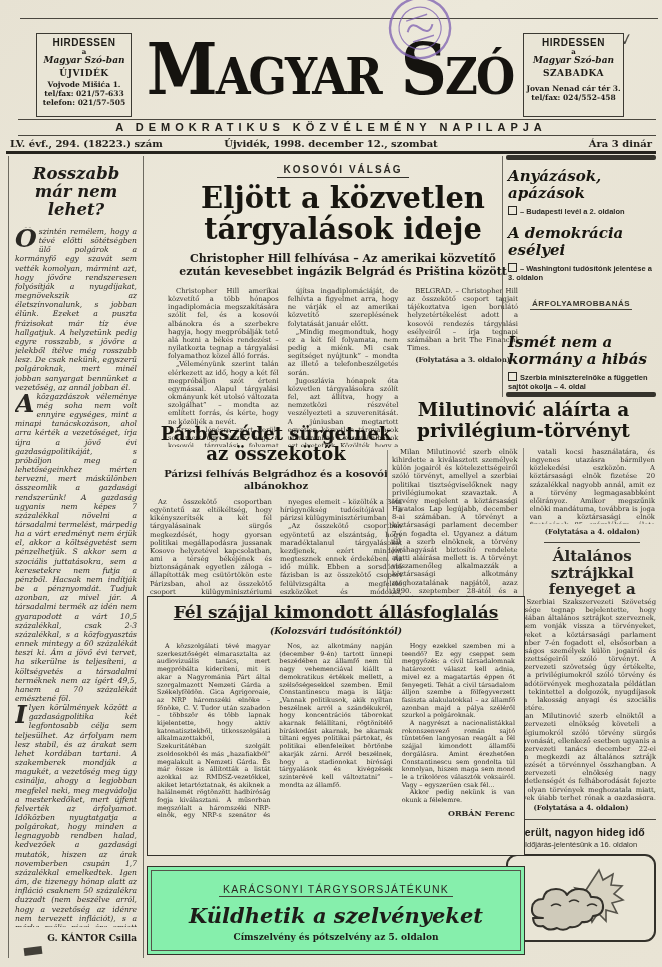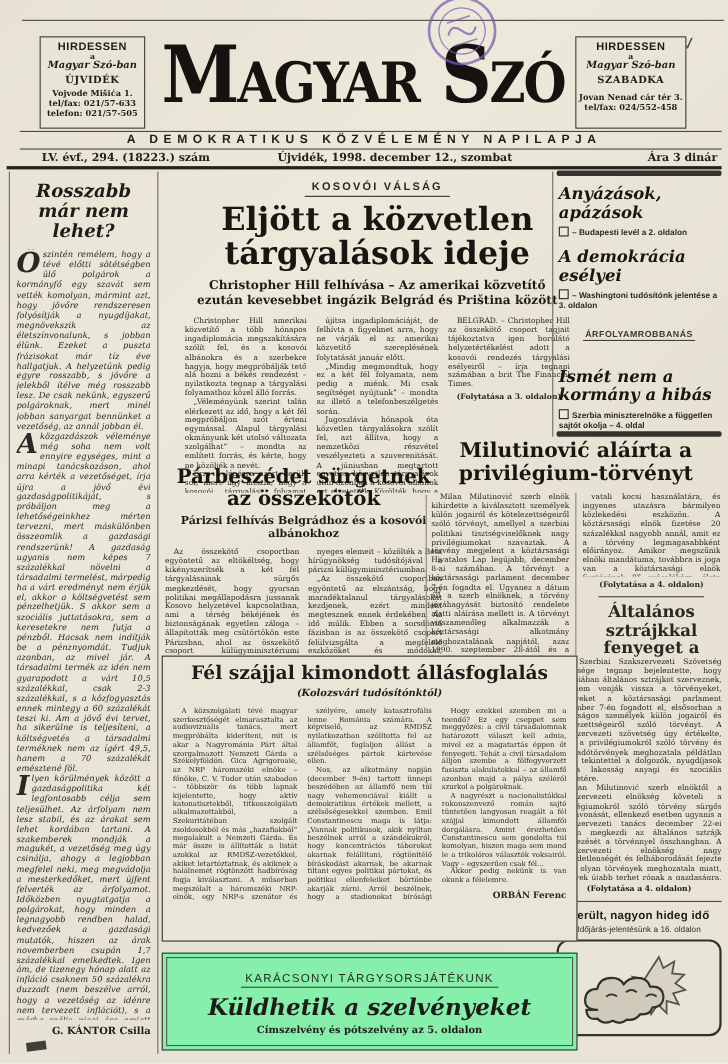--- a/index.html
+++ b/index.html
@@ -13,21 +13,21 @@
   
   .adbox{border:1.5px solid #3c3a33;background:#e9e5d6;text-align:center;padding:3px 2px;box-sizing:border-box;}
   .adbox .l1{font:bold 10px/11px "Liberation Sans",sans-serif;letter-spacing:.5px;}
   .adbox .l2{font:bold 7px/7px "DejaVu Serif",serif;}
   .adbox .l3{font:bold italic 9px/10px "DejaVu Serif",serif;font-style:italic;}
   .adbox .l4{font:bold 9px/13px "DejaVu Serif",serif;letter-spacing:.5px;margin-top:2px;}
   .adbox .l5{font:bold 7.5px/9px "DejaVu Serif",serif;}
   .logo{font:bold 64px/90px "DejaVu Serif",serif;font-variant:small-caps;letter-spacing:-2px;
         transform:scaleY(1.12);color:#15130f;text-align:center;white-space:nowrap;}
   .tagline{font:600 11px/13px "Liberation Sans",sans-serif;letter-spacing:5px;text-align:center;color:#23211c;}
-  .dateline{font:bold 10px/12px "DejaVu Serif",serif;color:#23211c;margin-left:28px;}
+  .dateline{font:bold 10px/12px "DejaVu Serif",serif;color:#23211c;}
   
   .bp{margin:0;text-indent:8px;text-align:justify;}
   .bodytxt{font-size:6.8px;line-height:8.15px;color:#2a2823;}
   .cont{font:bold 7px/9px "DejaVu Serif",serif;text-align:center;margin-top:3px;}
   .colwrap{display:flex;overflow:hidden;}
   .colwrap>div{flex:1;}
   
   .kickwrap{text-align:center;}
   .kicker{display:inline-block;font:600 10px/12px "Liberation Sans",sans-serif;letter-spacing:2px;
           border-bottom:1.5px solid #33312b;padding:0 6px 1px;color:#2b2924;}
@@ -196,29 +196,28 @@
       </g>
       <g stroke="#33312b" stroke-width="2" fill="#cfcaba" stroke-linejoin="round">
         <path d="M22 56 q-12 0 -11-10 q1-9 11-9 q2-10 13-10 q8 0 11 6 q4-6 12-6 q10 0 12 8 q11-1 12 8 q1 10 -10 11 q-2 7 -11 6 q-4 6 -12 5 q-6 5 -13 1 q-8 4 -14-2 q-9 2 -10-8z"></path>
       </g>
       <path d="M30 44 q5-4 10 0 M48 40 q5-4 10 0 M66 44 q5-4 10 0" stroke="#33312b" stroke-width="1.6" fill="none"></path>
     </svg>
   </div>
 </div>
 
 <div class="abs fbox" style="left:147px;top:596px;width:378px;height:260px;padding:6px 9px;">
-  <div style="font:bold 17px/19px 'DejaVu Serif',serif;text-align:center;">Fél szájjal kimondott állásfoglalás</div>
+  <div style="font:bold 17px/19px 'DejaVu Serif',serif;text-align:center;text-decoration:underline;">Fél szájjal kimondott állásfoglalás</div>
   <div class="byline-c" style="margin-top:4px;">(Kolozsvári tudósítónktól)</div>
   <div class="colwrap" style="margin-top:6px;height:176px;gap:9px;font-size:6.4px;line-height:7.7px;color:#2a2823;">
     <div>
       <p class="bp">A közszolgálati tévé magyar szerkesztőségét elmarasztalta az audiovizuális tanács, mert megpróbálta kideríteni, mit is akar a Nagyrománia Párt által szorgalmazott Nemzeti Gárda a Székelyföldön. Gica Agrigoroaie, az NRP háromszéki elnöke – főnöke, C. V. Tudor után szabadon – többször és több lapnak kijelentette, hogy aktív katonatisztekből, titkosszolgálati alkalmazottakból, a Szekuritátéban szolgált zsoldosokból és más „hazafiakból” megalakult a Nemzeti Gárda. És már össze is állították a listát azokkal az RMDSZ-vezetőkkel, akiket letartóztatnak, és akiknek a halálnemét rögtönzött hadbíróság fogja kiválasztani. A műsorban megszólalt a háromszéki NRP-elnök, egy NRP-s szenátor és Márton Árpád RMDSZ-es képviselő. A szerkesztőséget azért marasztalták el, amit Márton Árpád mondott, s aki megismételte előbbi parlamenti nyilatkozatának egy mondatát: „Románia az előtt áll, hogy a nacionálkommunizmust felváltsa a nemzetiszocializmus”.</p>
 
     </div>
     <div>
-      <p class="bp">szélyére, amely katasztrofális lenne Románia számára. A képviselő, az RMDSZ nyilatkozatban szólította fel az államfőt, foglaljon állást a szélsőséges pártok kártevése ellen.</p>
       <p class="bp">Nos, az alkotmány napján (december 9-én) tartott ünnepi beszédében az államfő nem túl nagy vehemenciával kiállt a demokratikus értékek mellett, a szélsőségesekkel szemben. Emil Constantinescu maga is látja: „Vannak politikusok, akik nyíltan beszélnek arról a szándékukról, hogy koncentrációs táborokat akarnak felállítani, rögtönítélő bíráskodást akarnak, be akarnak tiltani egyes politikai pártokat, és politikai ellenfeleiket börtönbe akarják zárni. Arról beszélnek, hogy a stadionokat bírósági tárgyalások és kivégzések színterévé kell változtatni” – mondta az államfő.</p>
     </div>
     <div>
       <p class="bp">Hogy ezekkel szemben mi a teendő? Ez egy cseppet sem meggyőzés: a civil társadalomnak határozott választ kell adnia, mivel ez a magatartás éppen őt fenyegeti. Tehát a civil társadalom álljon szembe a fölfegyverzett fasiszta alakulatokkal – az államfő azonban majd a pálya széléről szurkol a polgároknak.</p>
       <p class="bp">A nagyrészt a nacionalistákkal rokonszenvező román sajtó tüntetően langyosan reagált a fél szájjal kimondott államfői dorgálásra. Amint érezhetően Constantinescu sem gondolta túl komolyan, hiszen maga sem mond le a trikolóros választók voksairól. Vagy – egyszerűen csak fél…</p>
       <p class="bp">Akkor pedig nekünk is van okunk a félelemre.</p>
       <div class="author">ORBÁN Ferenc</div>
     </div>
   </div>
 </div>

